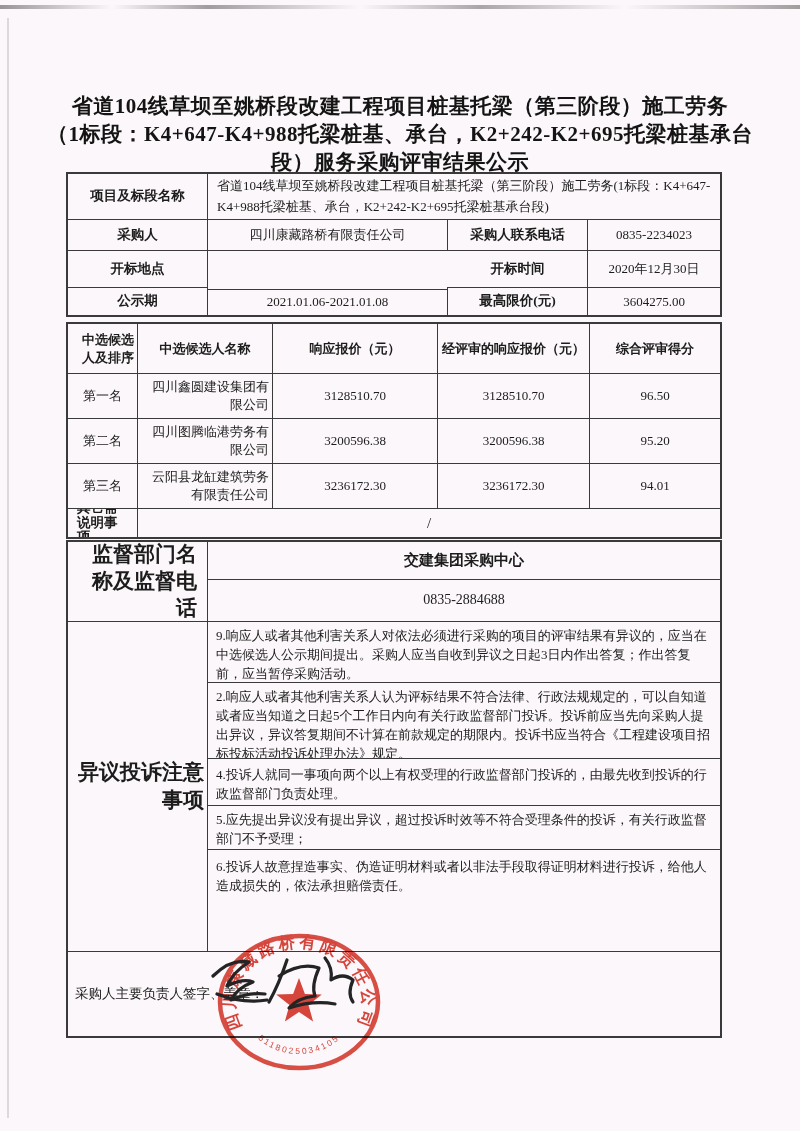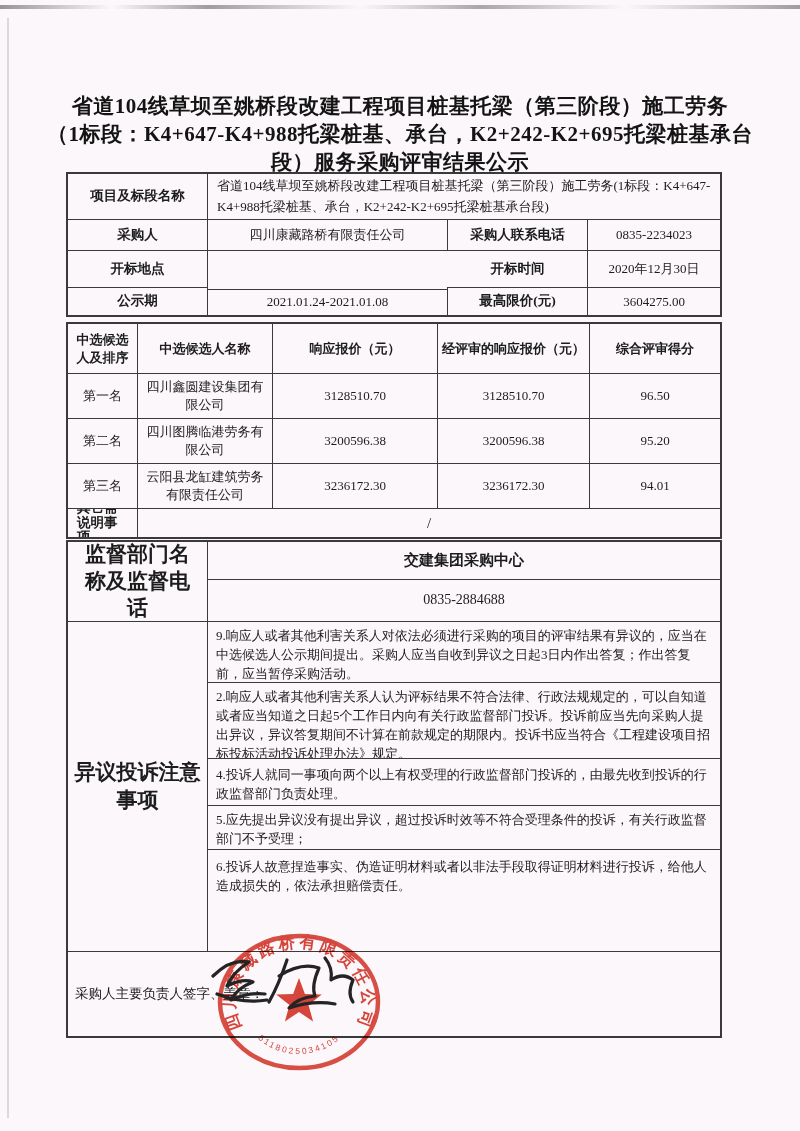--- a/index.html
+++ b/index.html
@@ -28,21 +28,21 @@
     position:absolute;top:92px;left:40px;width:720px;
     text-align:center;font-size:21px;font-weight:bold;line-height:28px;
     letter-spacing:.5px;color:#141414;
   }
   
   .tbl{position:absolute;left:66px;width:656px;display:grid;
        border:2px solid #3a3a3a;box-sizing:border-box;background:transparent;}
   .cell{
     border-right:1.5px solid #3a3a3a;border-bottom:1.5px solid #3a3a3a;
     display:flex;align-items:center;justify-content:center;
-    text-align:center;font-size:13px;line-height:1.35;
+    text-align:right;font-size:13px;line-height:1.35;
     padding:1px 3px;box-sizing:border-box;overflow:hidden;
   }
   .cell.lbl{font-weight:bold;font-size:13.5px;}
   .cell.left{justify-content:flex-start;text-align:left;padding:1px 9px;}
   .cell.noR{border-right:none;}
   .cell.noB{border-bottom:none;}
   .sp3{grid-column:span 3;}
   .sp4{grid-column:span 4;}
   .t1{top:172px;grid-template-columns:140px 240px 140px 1fr;
       grid-template-rows:46px 31px 37px 27px;}
@@ -93,21 +93,21 @@
   <div class="cell">四川康藏路桥有限责任公司</div>
   <div class="cell lbl">采购人联系电话</div>
   <div class="cell noR">0835-2234023</div>
 
   <div class="cell lbl">开标地点</div>
   <div class="cell" style="padding:1px 14px;margin-top:36px;">雅安市雨城区北环东路98号三楼交建集团采购中心</div>
   <div class="cell lbl">开标时间</div>
   <div class="cell noR">2020年12月30日</div>
 
   <div class="cell lbl noB">公示期</div>
-  <div class="cell noB">2021.01.24-2021.01.08</div>
+  <div class="cell noB">2021.01.06-2021.01.08</div>
   <div class="cell lbl noB">最高限价(元)</div>
   <div class="cell noB noR">3604275.00</div>
 </div>
 
 <div class="tbl t2">
   <div class="cell hdr">中选候选人及排序</div>
   <div class="cell hdr">中选候选人名称</div>
   <div class="cell hdr">响应报价（元）</div>
   <div class="cell hdr">经评审的响应报价（元）</div>
   <div class="cell hdr noR">综合评审得分</div>

